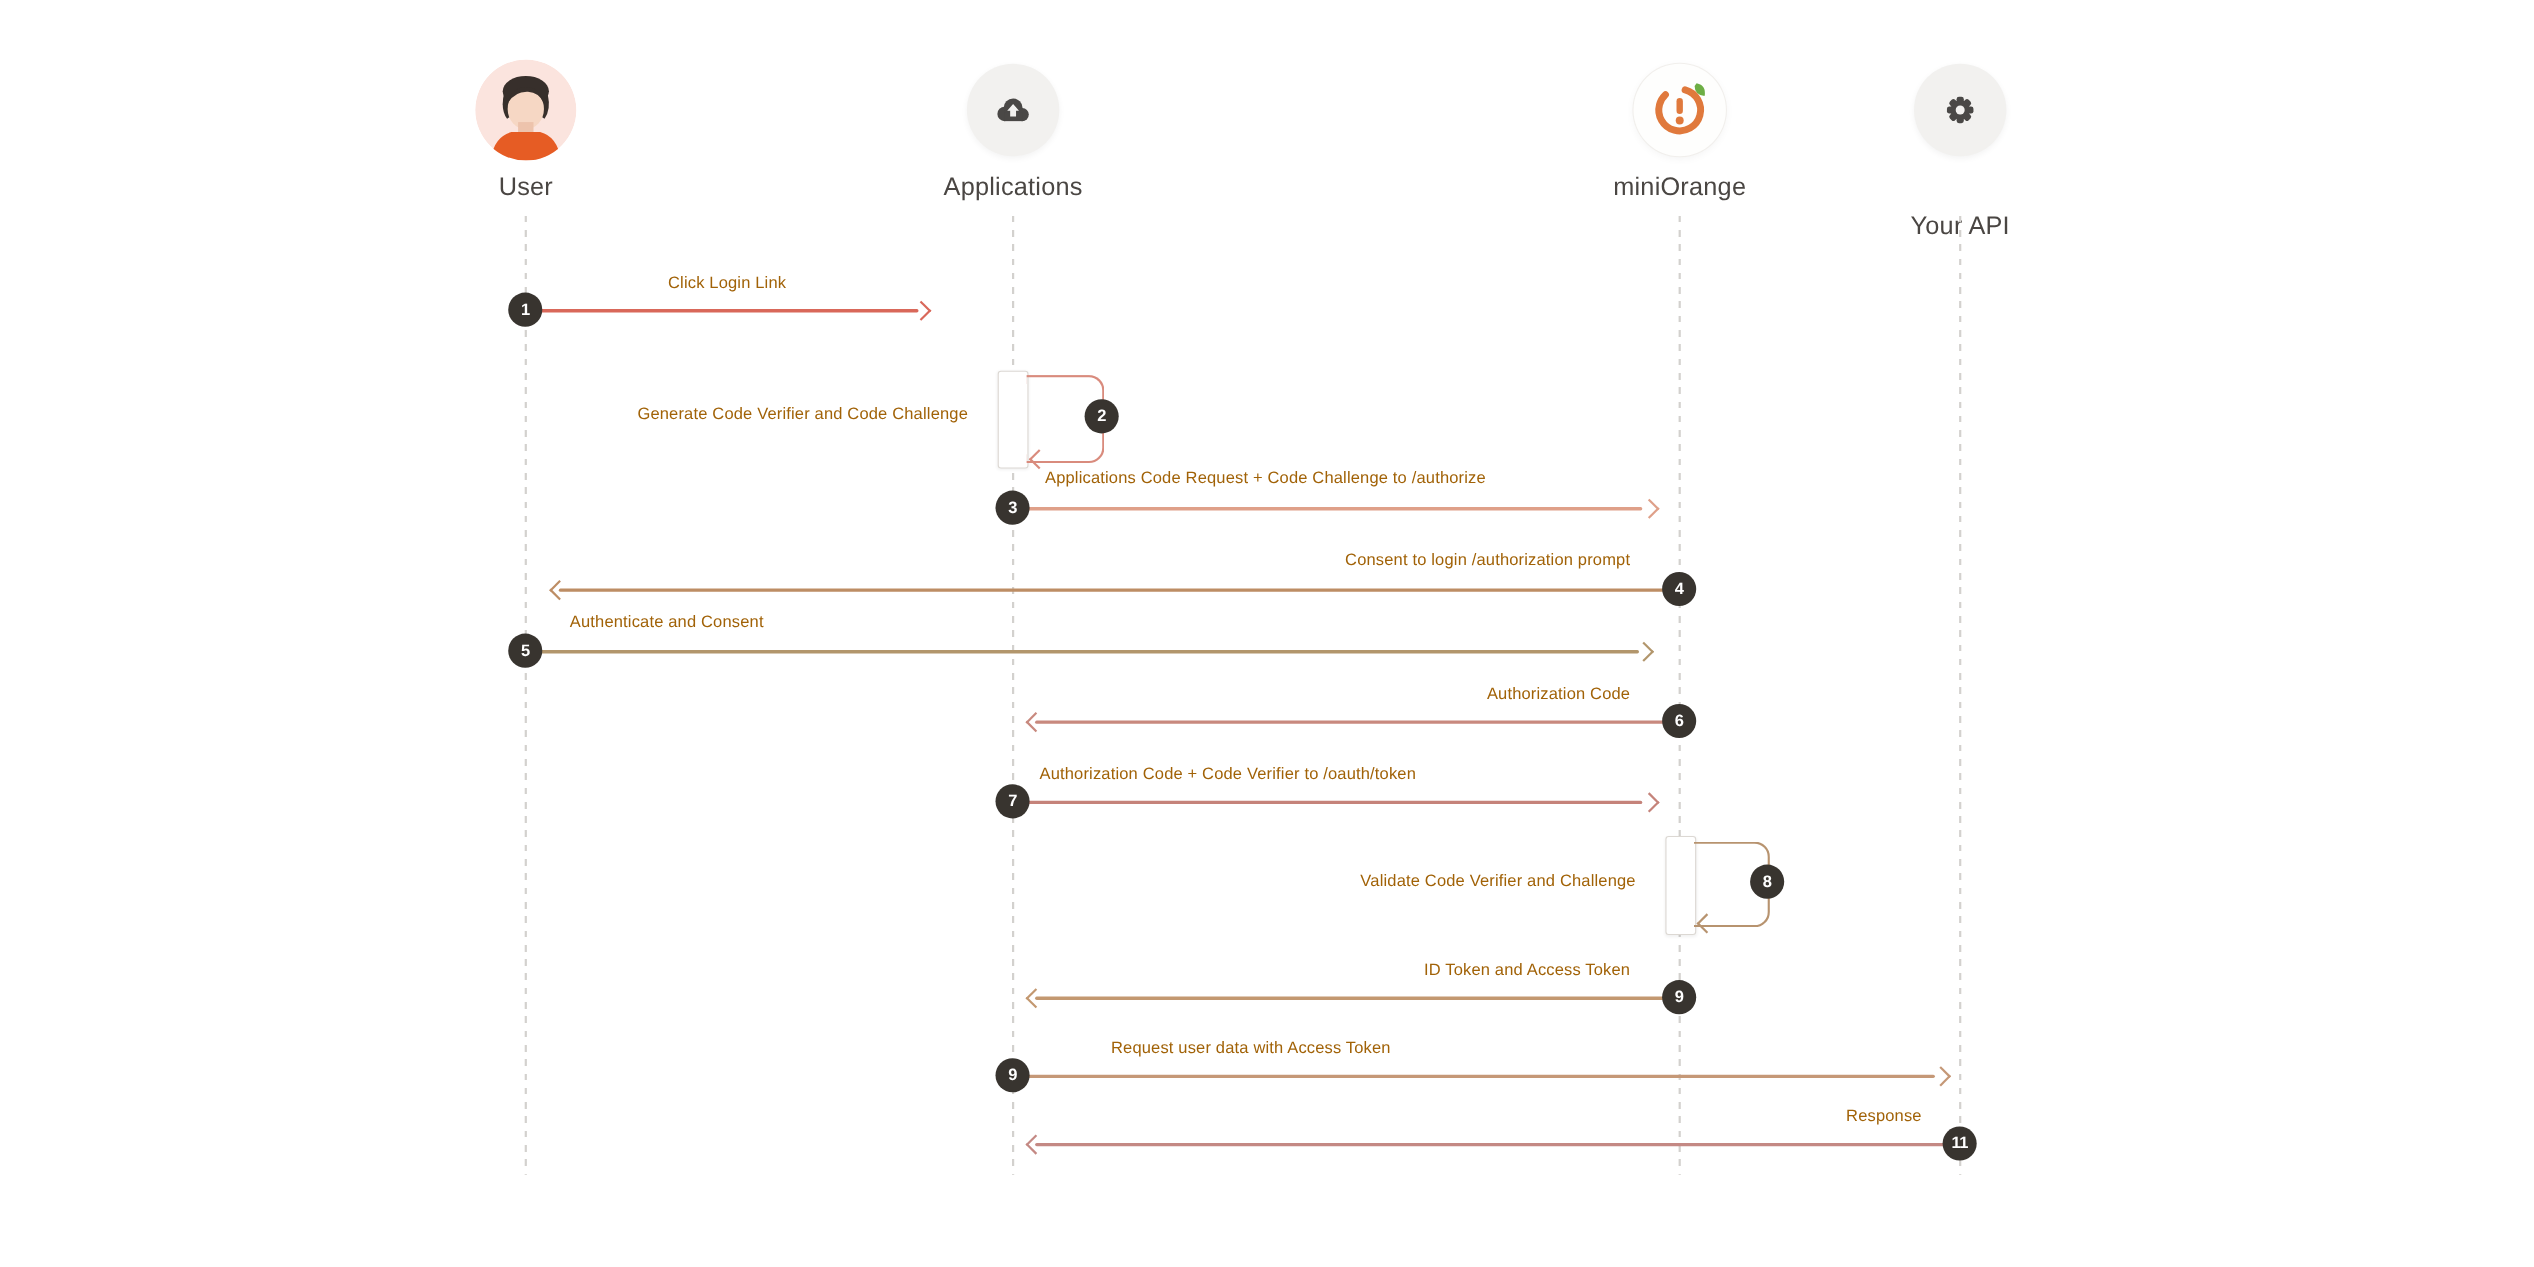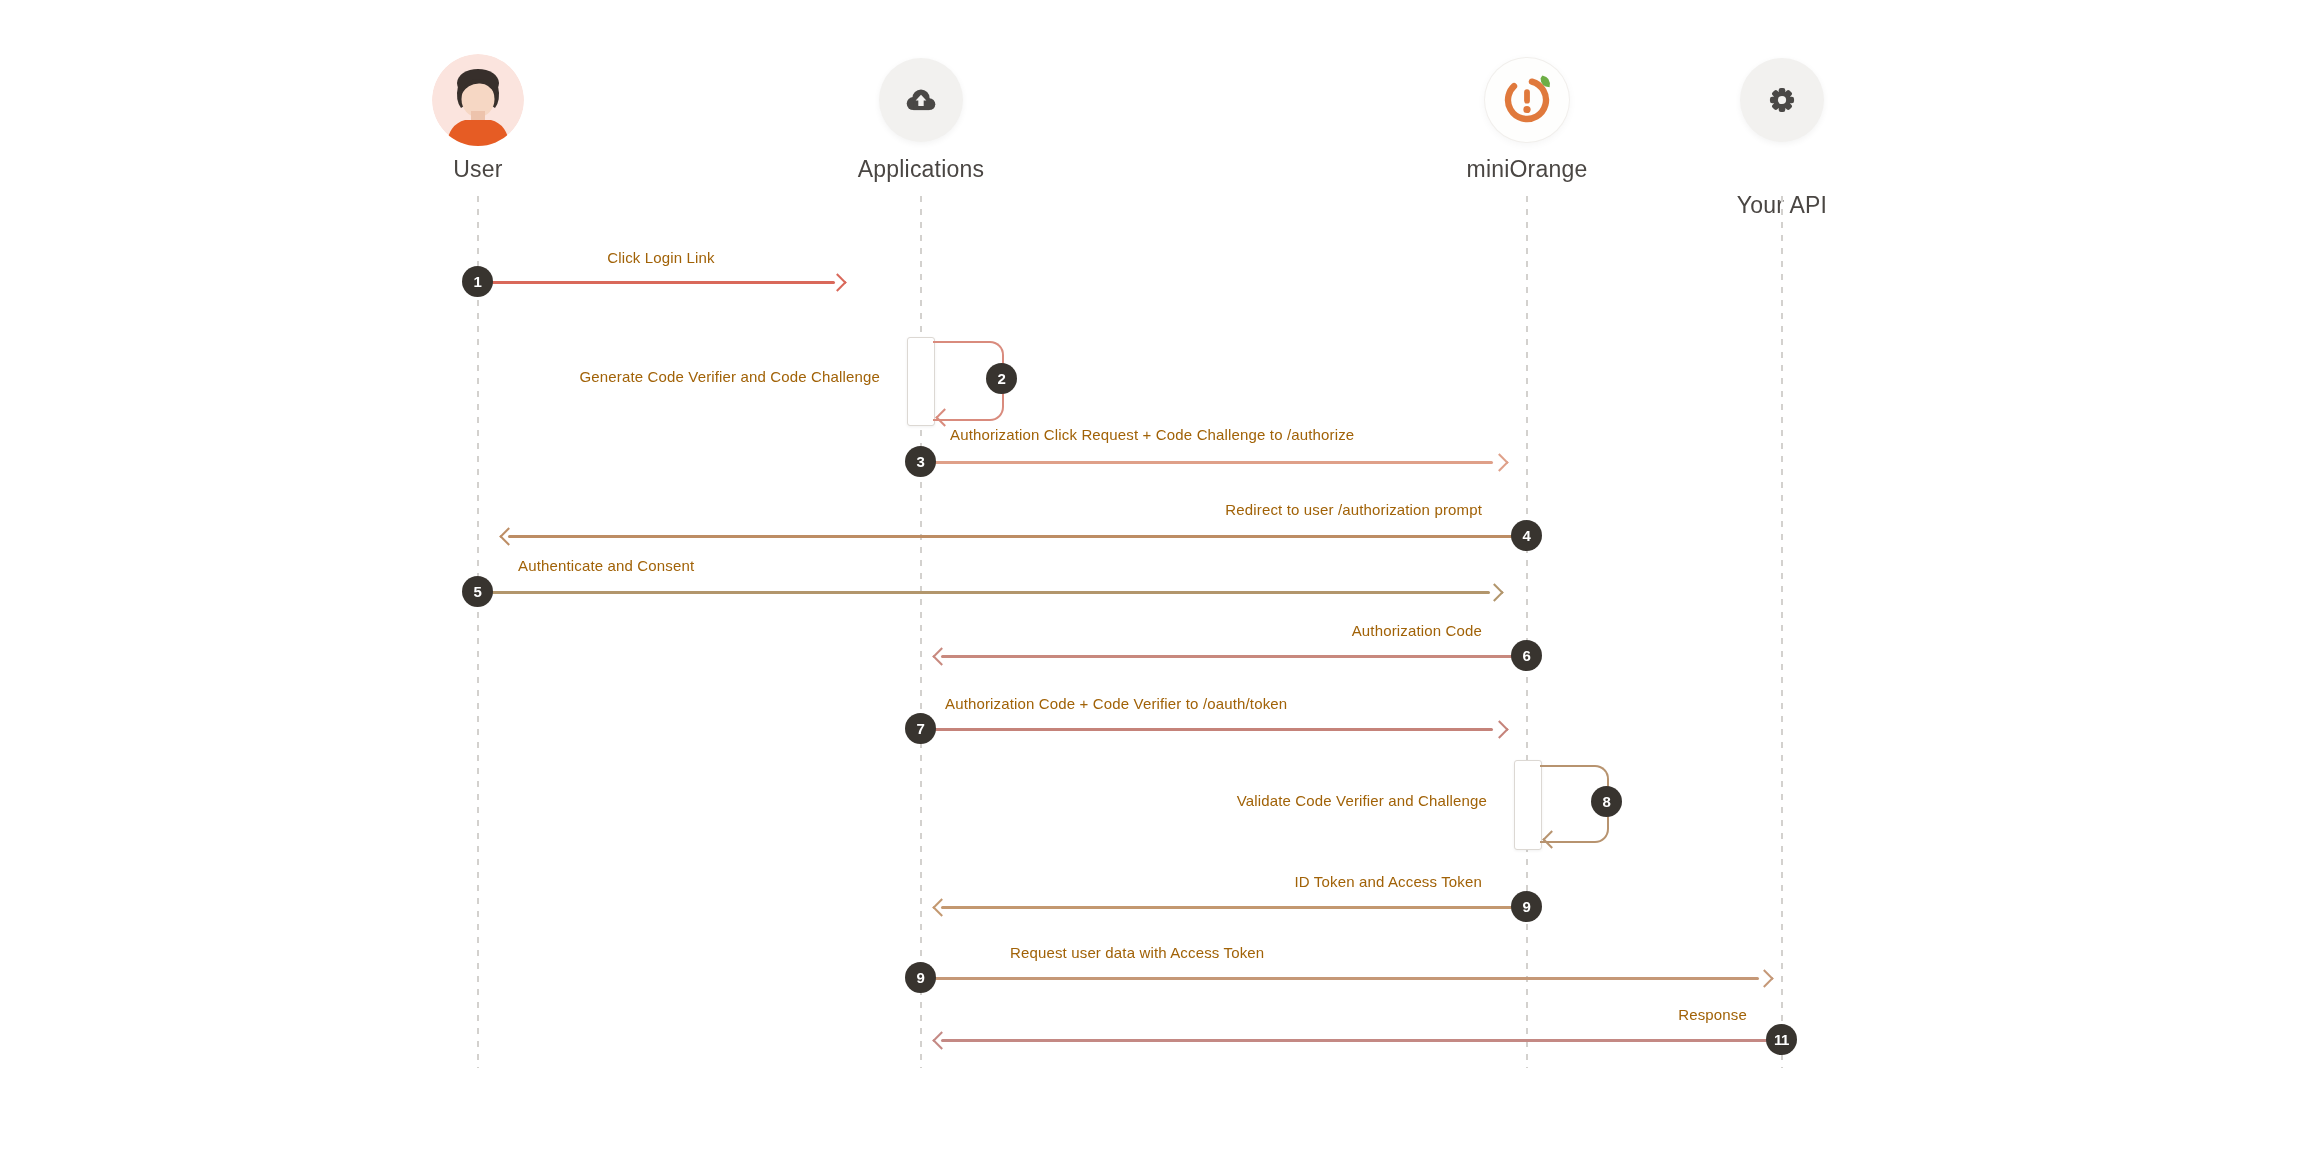--- a/index.html
+++ b/index.html
@@ -107,28 +107,28 @@
 
   <div class="msg" style="color: rgb(217, 139, 125);">
     <div class="msg-label al-r" style="left:480px;top:368px;width:400px;">Generate Code Verifier and Code Challenge</div>
     <div class="activation" style="left:907px;top:337px;width:26px;height:87px;"></div>
     <div class="self-loop" style="left:933px;top:341px;width:69px;height:76px;"></div>
     <div class="head left" style="left:938px;top:411px;"></div>
     <div class="badge" style="left:986px;top:363px;">2</div>
   </div>
 
   <div class="msg" style="color: rgb(223, 160, 137);">
-    <div class="msg-label al-l" style="left:950px;top:426px;">Authorization Click Request + Code Challenge to /authorize</div>
+    <div class="msg-label al-l" style="left:950px;top:426px;">Applications Code Request + Code Challenge to /authorize</div>
     <div class="line" style="left:921px;top:461px;width:572px;"></div>
     <div class="head right" style="left:1493px;top:456px;"></div>
     <div class="badge" style="left:905px;top:446px;">3</div>
   </div>
 
   <div class="msg" style="color: rgb(189, 141, 100);">
-    <div class="msg-label al-r" style="left:1082px;top:501px;width:400px;">Redirect to user /authorization prompt</div>
+    <div class="msg-label al-r" style="left:1082px;top:501px;width:400px;">Consent to login /authorization prompt</div>
     <div class="line" style="left:508px;top:535px;width:1019px;"></div>
     <div class="head left" style="left:502px;top:530px;"></div>
     <div class="badge" style="left:1511px;top:520px;">4</div>
   </div>
 
   <div class="msg" style="color: rgb(178, 150, 108);">
     <div class="msg-label al-l" style="left:518px;top:557px;">Authenticate and Consent</div>
     <div class="line" style="left:478px;top:591px;width:1012px;"></div>
     <div class="head right" style="left:1488px;top:586px;"></div>
     <div class="badge" style="left:462px;top:576px;">5</div>

